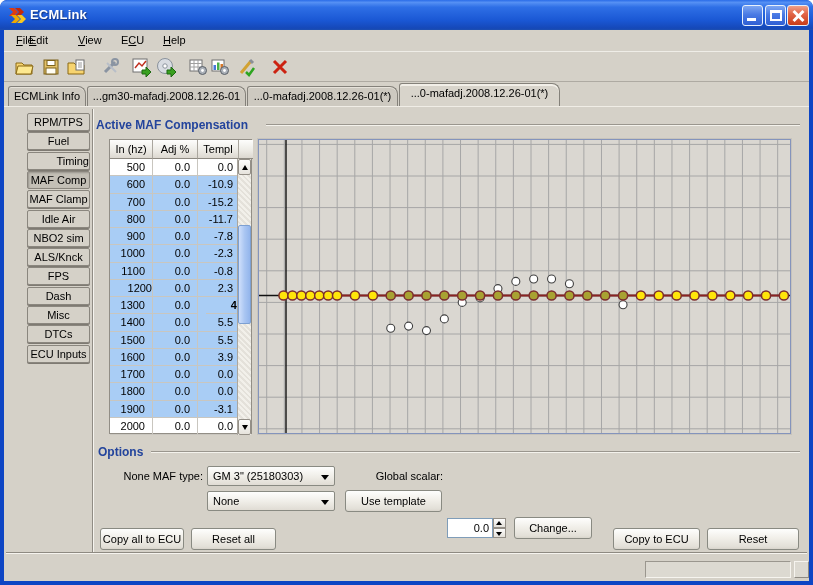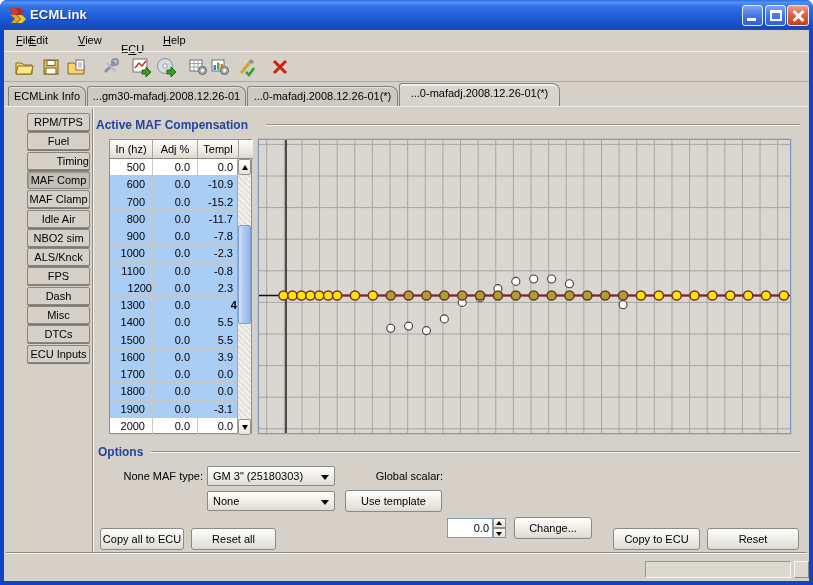--- a/index.html
+++ b/index.html
@@ -123,21 +123,21 @@
         <span class="x-bar x2"></span>
       </span>
   </div>
 
   <div id="client">
 
     <div id="menubar">
         <div class="menu-item" style="left: 9px;"><span></span><span class="u">F</span><span>ile</span></div>
         <div class="menu-item" style="left: 22px;"><span></span><span class="u">E</span><span>dit</span></div>
         <div class="menu-item" style="left: 71px;"><span></span><span class="u">V</span><span>iew</span></div>
-        <div class="menu-item" style="left: 114px; margin-top: 9px;"><span>E</span><span class="u">C</span><span>U</span></div>
+        <div class="menu-item" style="left: 114px;"><span>E</span><span class="u">C</span><span>U</span></div>
         <div class="menu-item" style="left: 156px;"><span></span><span class="u">H</span><span>elp</span></div>
       </div>
     <div id="toolbar">
         <span class="tool" style="left: 10px;"><svg viewBox="0 0 20 20">
             <path d="M2 6h6l2 2h8v9H2z" fill="#f7d470" stroke="#8a6914"></path>
             <path d="M4 9h15l-2 8H2z" fill="#fde88f" stroke="#8a6914"></path>
           </svg></span>
         <span class="tool" style="left: 37px;"><svg viewBox="0 0 20 20">
             <rect x="3" y="3" width="14" height="14" fill="#e3c169" stroke="#7c621c"></rect>
             <rect x="6" y="3.5" width="8" height="5" fill="#fff" stroke="#7c621c"></rect>

